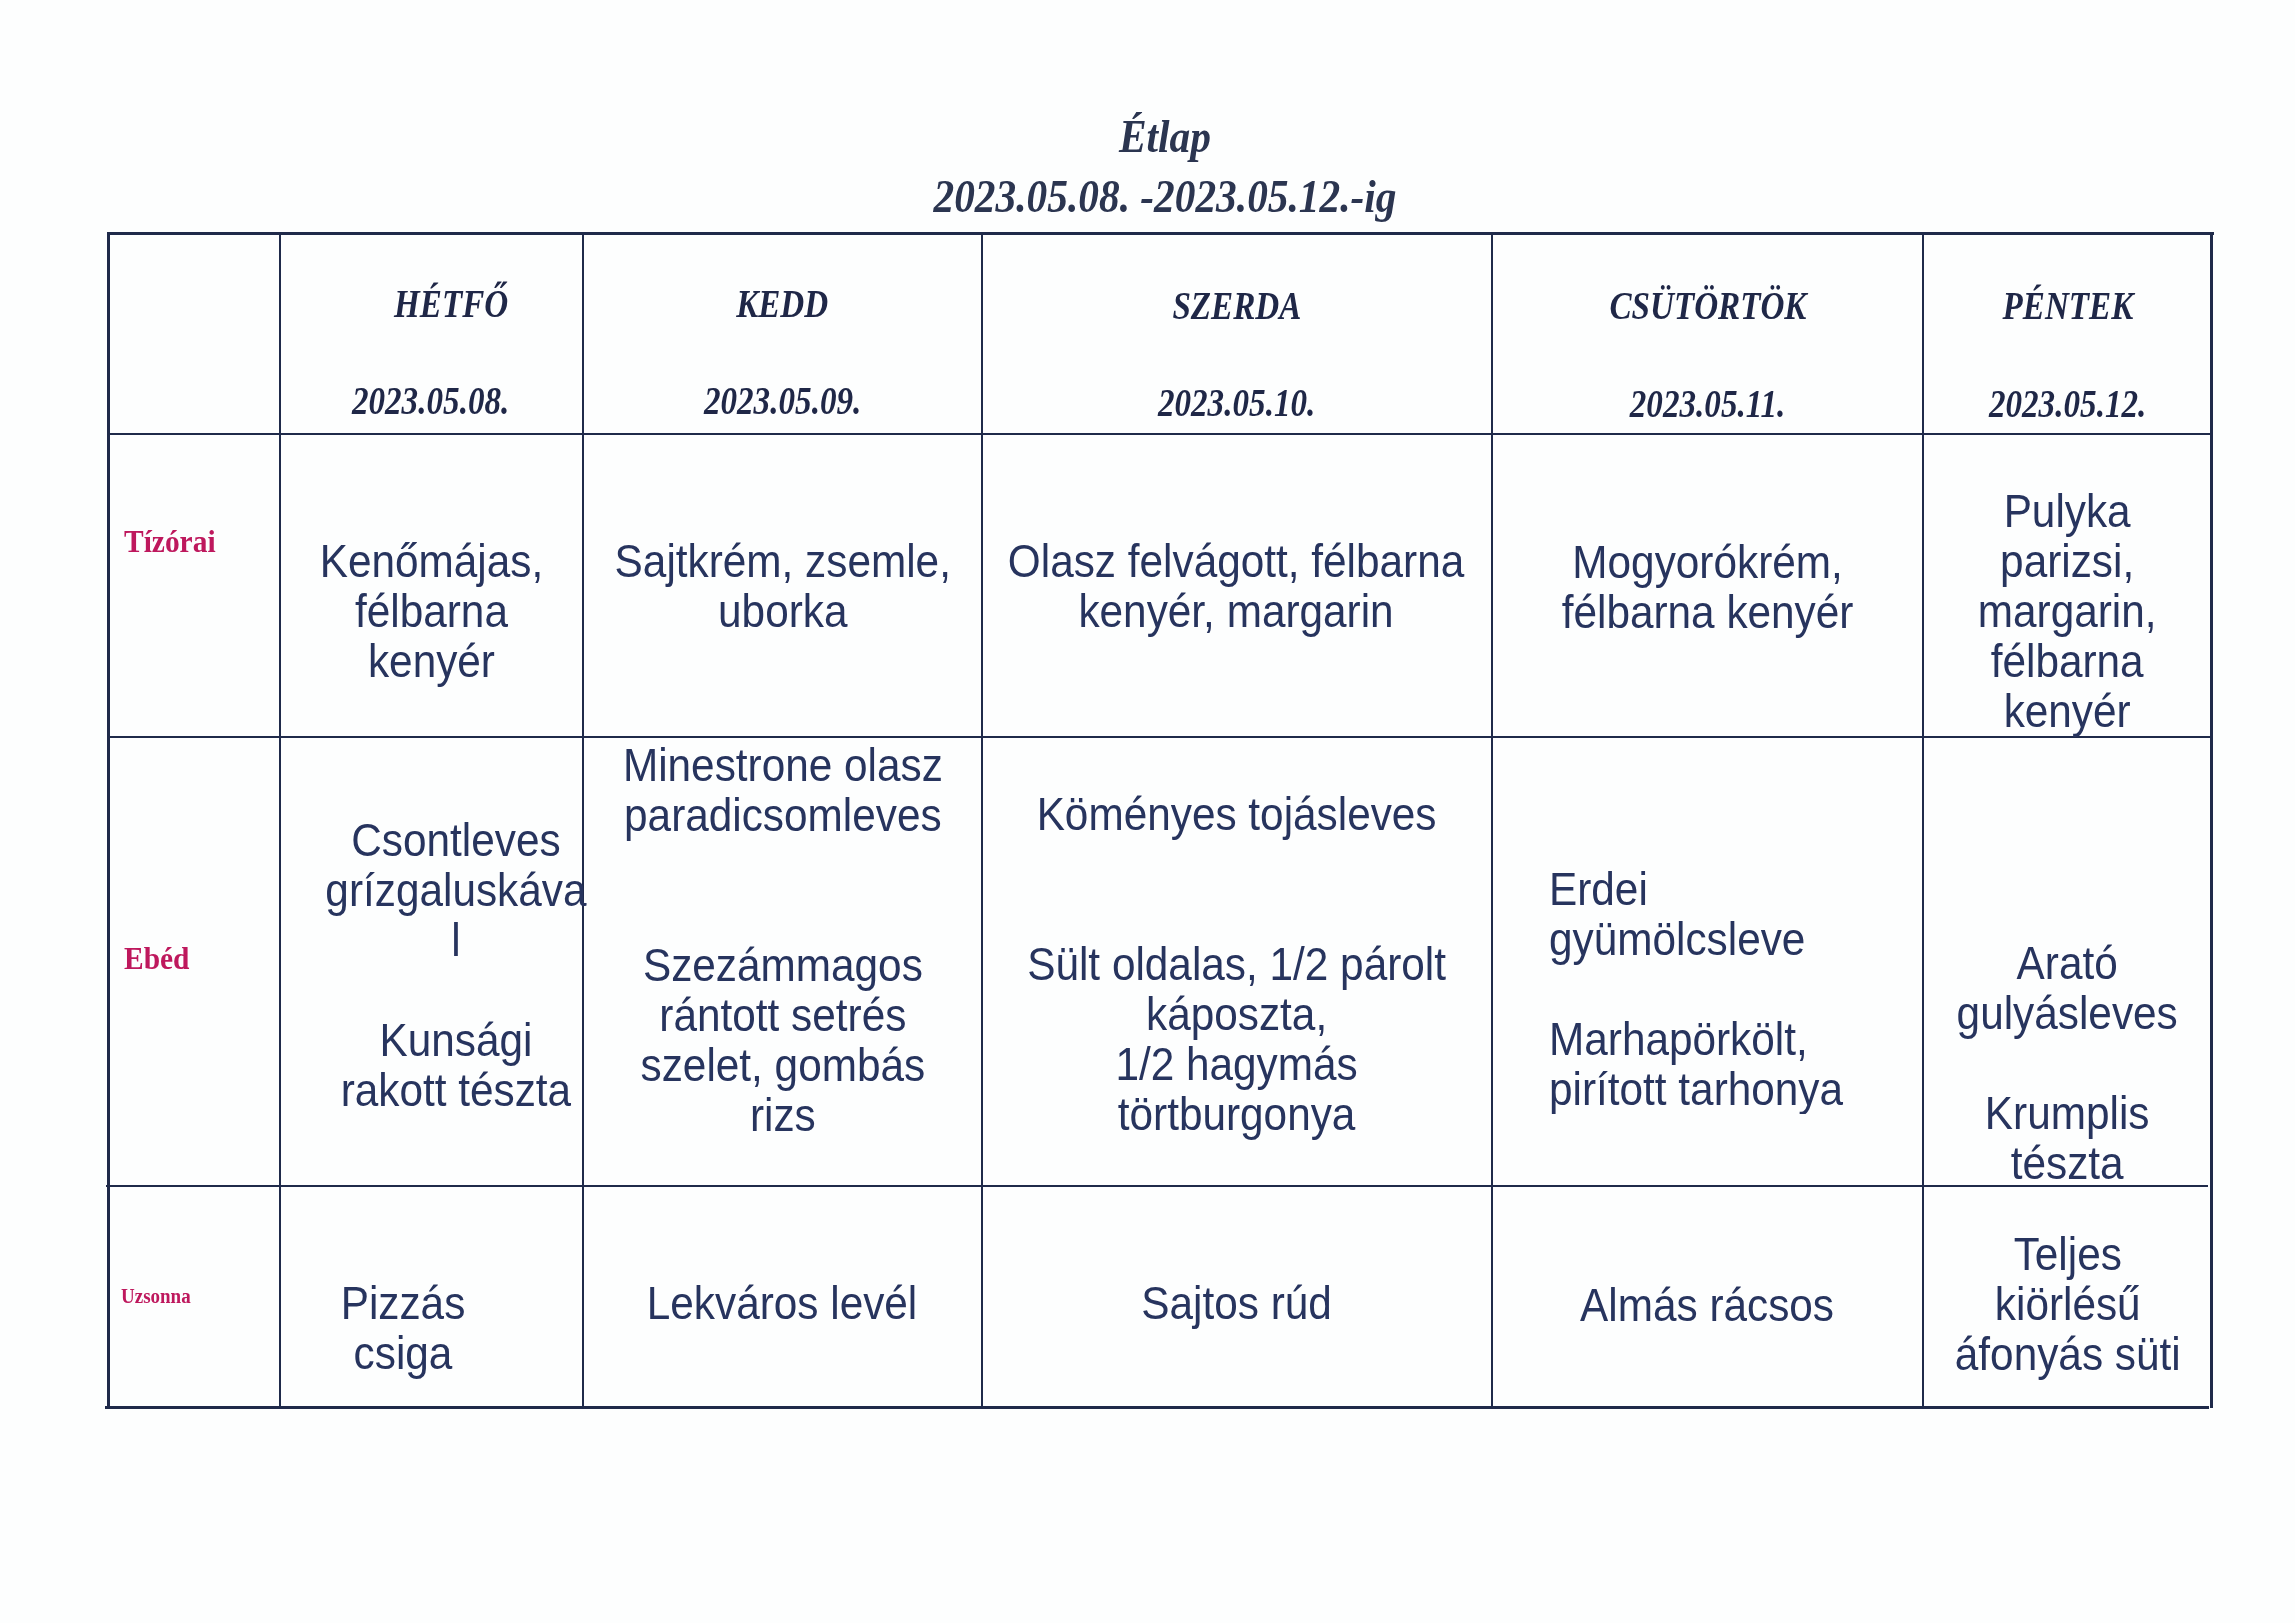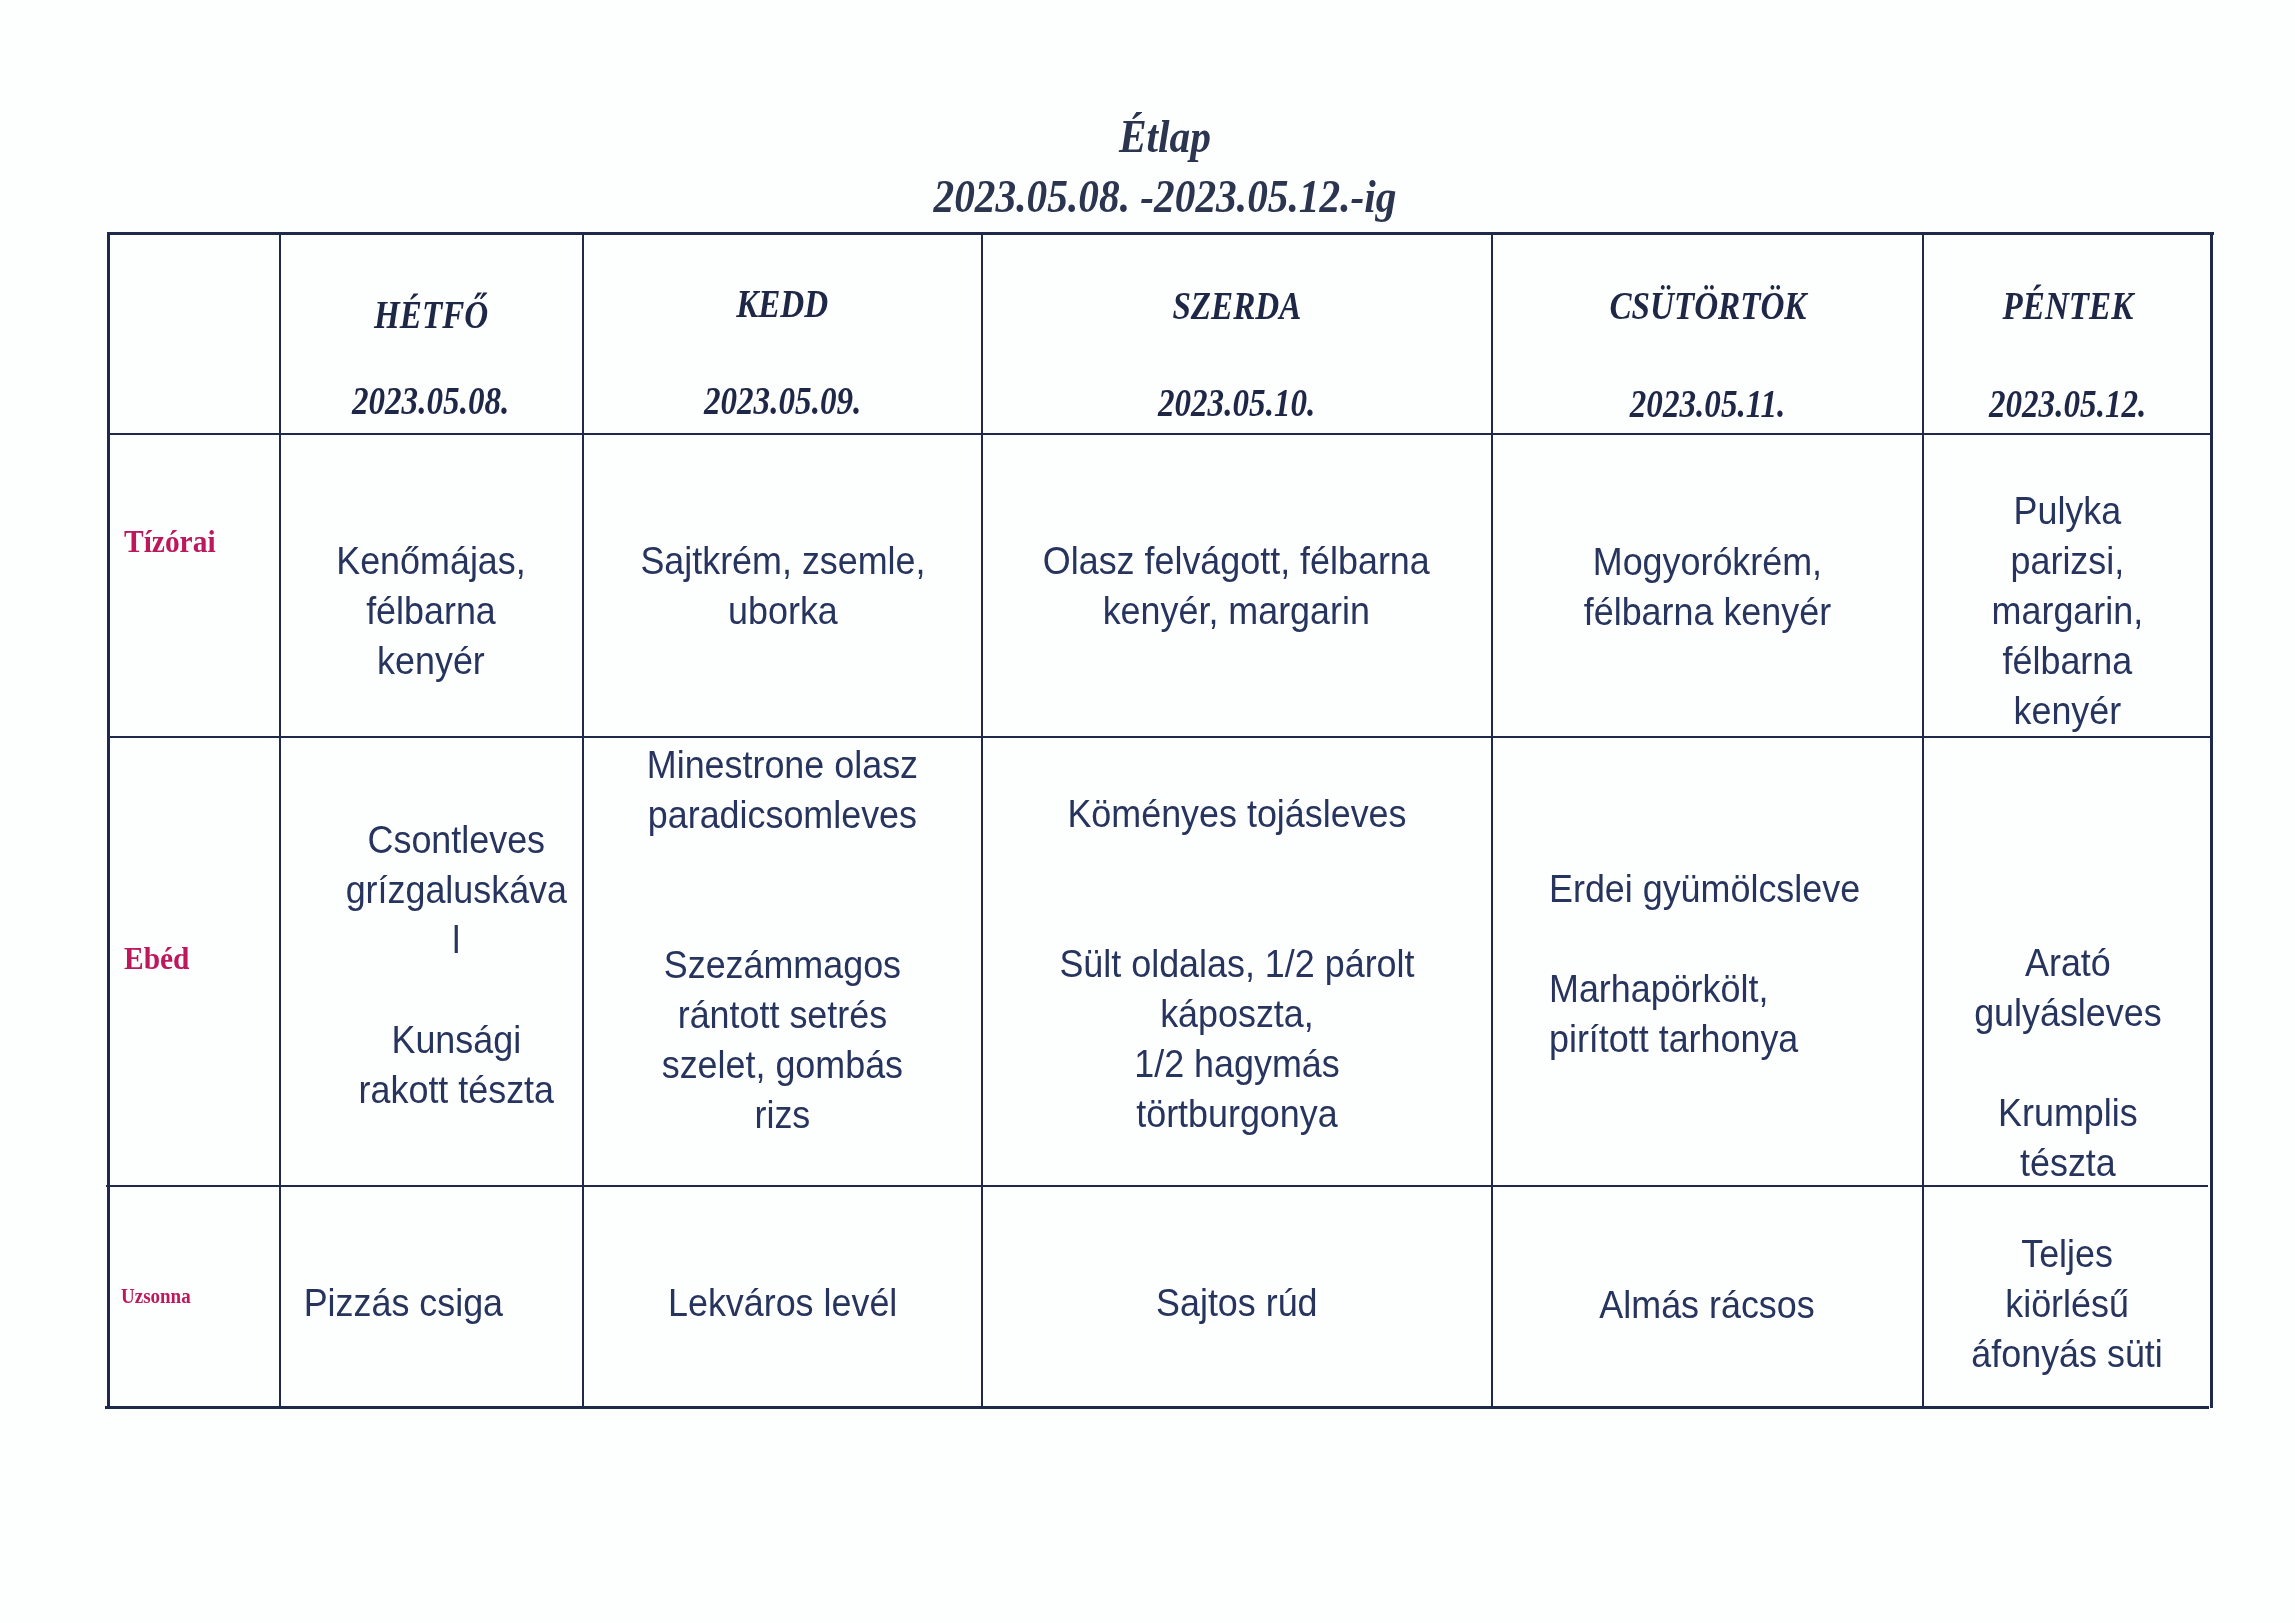--- a/index.html
+++ b/index.html
@@ -7,21 +7,21 @@
   .title { position:absolute; left:0; width:2330px; text-align:center;
            font-family:"Liberation Serif", serif; font-style:italic; font-weight:bold;
            color:#2b3550; }
   #title1 { top:110px; font-size:46px; transform:scaleX(0.9); }
   #title2 { top:169px; font-size:47px; transform:scaleX(0.88); }
   .line { position:absolute; background:#1f2a4a; }
   .h { height:2.6px; }
   .v { width:2px; }
   .cell { position:absolute; text-align:center; white-space:pre-line;
           color:#27345e; font-family:"Liberation Sans", sans-serif;
-          font-size:39px; line-height:50px; transform-origin:center top; }
+          font-size:46px; line-height:50px; transform-origin:center top; }
   .cell .txt { display:inline-block; transform:scaleX(0.92); }
   .day { position:absolute; text-align:center; font-family:"Liberation Serif", serif;
          font-style:italic; font-weight:bold; color:#1f2747; font-size:39px; }
   .day span { display:inline-block; transform:scaleX(0.85); }
   .rowlabel { position:absolute; left:124px; font-family:"Liberation Serif", serif;
               font-weight:bold; color:#be185d; font-size:31px; }
   .rowlabel span { display:inline-block; transform:scaleX(0.95); transform-origin:left; }
   .clip { overflow:hidden; }
 </style>
 </head>
@@ -41,21 +41,21 @@
     <div class="line h" style="left:105px; top:1406px; width:2104px;"></div>
 
     <div class="line v" style="left:107px; top:232px; height:1176px; width:3.3px;"></div>
     <div class="line v" style="left:279px; top:232px; height:1176px;"></div>
     <div class="line v" style="left:582px; top:232px; height:1176px;"></div>
     <div class="line v" style="left:981px; top:232px; height:1176px;"></div>
     <div class="line v" style="left:1491px; top:232px; height:1176px;"></div>
     <div class="line v" style="left:1922px; top:232px; height:1176px;"></div>
     <div class="line v" style="left:2210px; top:232px; height:1176px; width:3.3px;"></div>
 
-    <div class="day" style="left:281px; width:300px; top:292px;"><span>HÉTFŐ</span></div>
+    <div class="day" style="left:281px; width:300px; top:281px;padding-left:20px;"><span>HÉTFŐ</span></div>
     <div class="day" style="left:281px; width:300px; top:378px;"><span>2023.05.08.</span></div>
 
     <div class="day" style="left:584px; width:397px; top:281px;"><span>KEDD</span></div>
     <div class="day" style="left:584px; width:397px; top:378px;"><span>2023.05.09.</span></div>
 
     <div class="day" style="left:982px; width:509px; top:283px;"><span>SZERDA</span></div>
     <div class="day" style="left:982px; width:509px; top:380px;"><span>2023.05.10.</span></div>
 
     <div class="day" style="left:1493px; width:429px; top:283px;"><span>CSÜTÖRTÖK</span></div>
     <div class="day" style="left:1493px; width:429px; top:381px;"><span>2023.05.11.</span></div>

